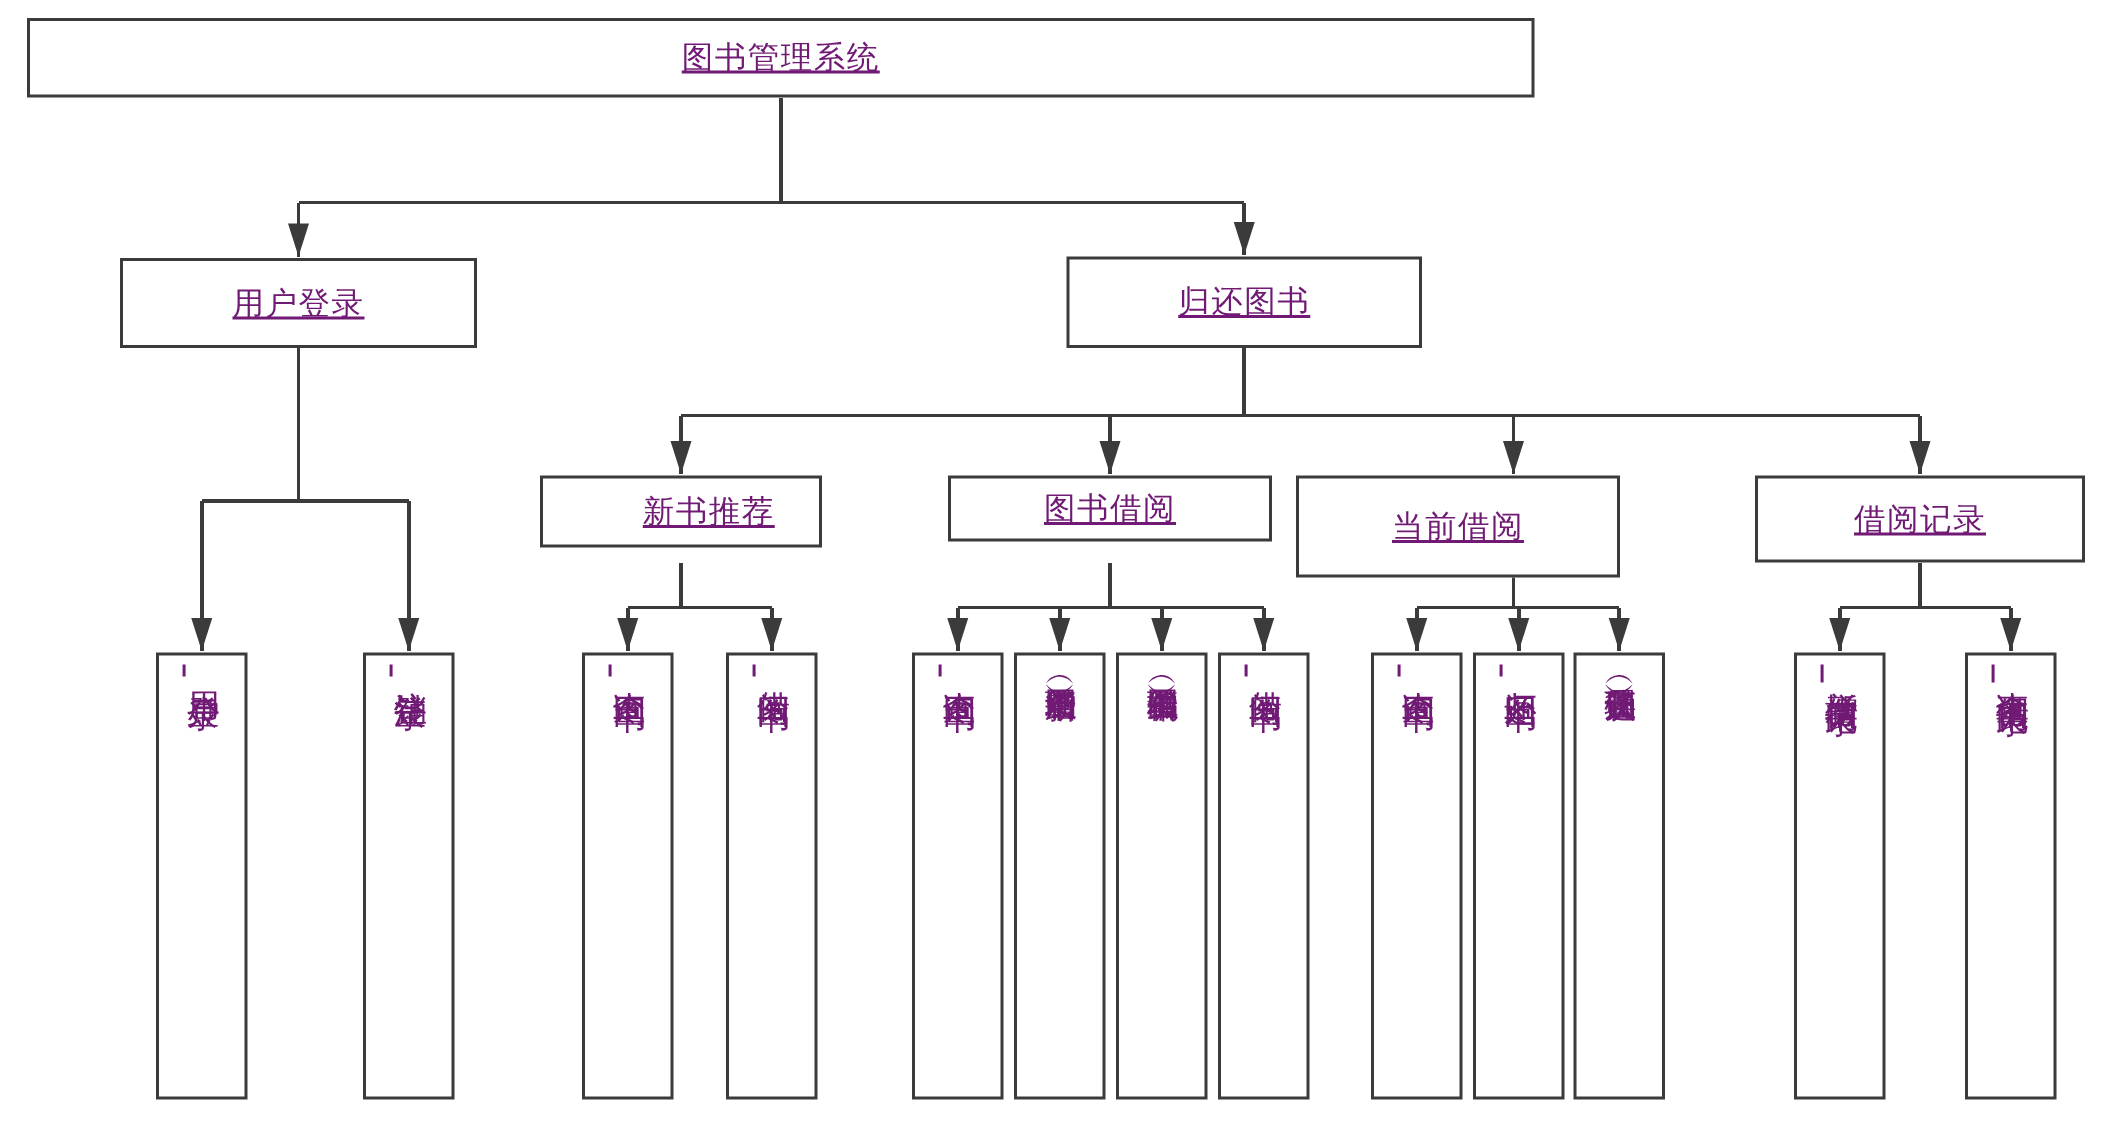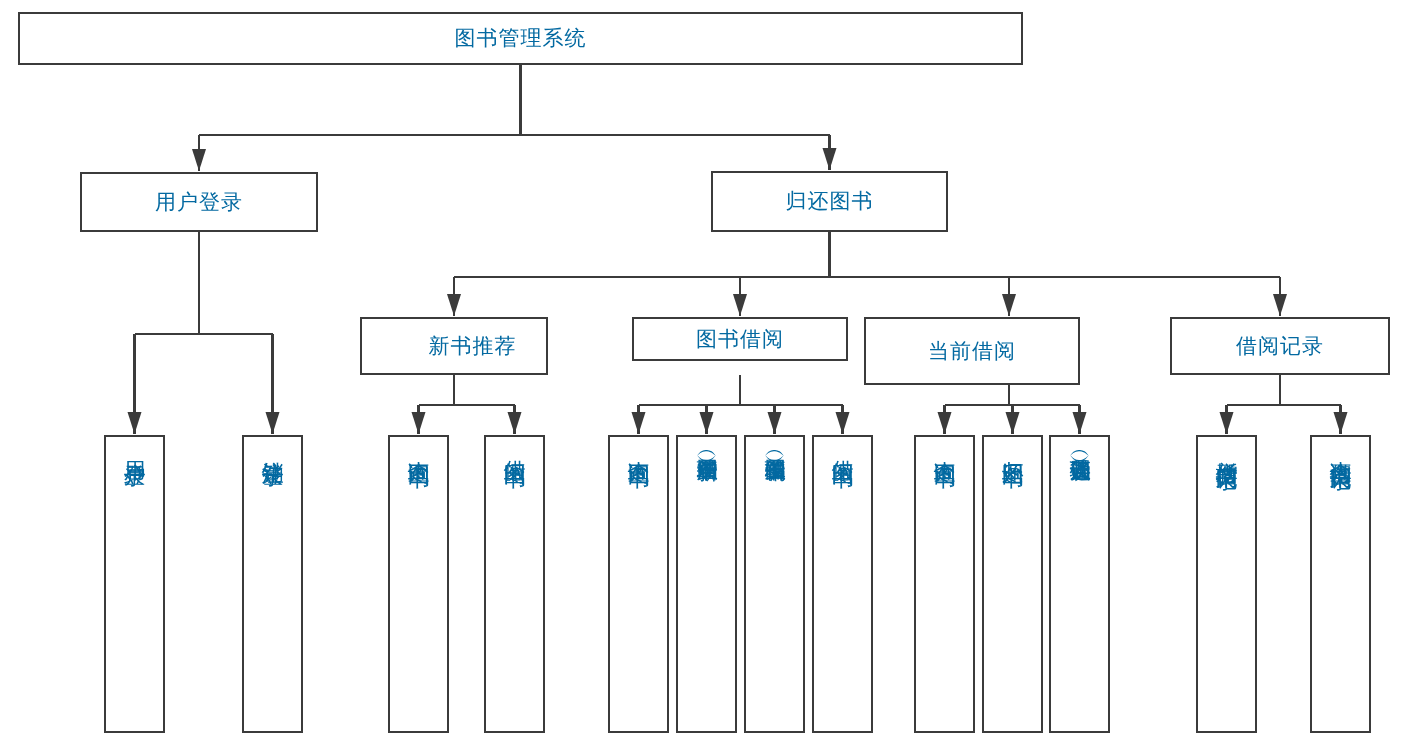--- a/index.html
+++ b/index.html
@@ -14,21 +14,22 @@
     background:#ffffff;
     display:flex;
     align-items:center;
     justify-content:center;
     color:#2b2b2b;
   }
   .node .lbl{
     display:block;
     text-align:center;
     line-height:1.18;
-    color:#0369a1;
+    color:#701a75;
+    text-decoration:underline;
   }
   .node.horiz .lbl{
     font-size:21px;
     letter-spacing:1px;
     white-space:nowrap;
   }
   .node.vert{
     align-items:flex-start;
     justify-content:center;
     padding-top:6px;
@@ -114,21 +115,21 @@
   <div id="nodes">
       <div class="node horiz" style="left: 18px; top: 12px; width: 1005px; height: 53px; border-color: rgb(59, 59, 59); background: rgb(255, 255, 255);">
         <span class="lbl">图书管理系统</span>
       </div>
       <div class="node horiz" style="left: 80px; top: 172px; width: 238px; height: 60px; border-color: rgb(59, 59, 59); background: rgb(255, 255, 255);">
         <span class="lbl">用户登录</span>
       </div>
       <div class="node horiz" style="left: 711px; top: 171px; width: 237px; height: 61px; border-color: rgb(59, 59, 59); background: rgb(255, 255, 255);">
         <span class="lbl">归还图书</span>
       </div>
-      <div class="node horiz" style="left: 360px; top: 317px; width: 188px; height: 58px; border-color: rgb(59, 59, 59); background: rgb(255, 255, 255); padding-left: 37px;">
+      <div class="node horiz" style="left: 360px; top: 317px; width: 188px; height: 48px; border-color: rgb(59, 59, 59); background: rgb(255, 255, 255); padding-left: 37px;">
         <span class="lbl">新书推荐</span>
       </div>
       <div class="node horiz" style="left: 632px; top: 317px; width: 216px; height: 44px; border-color: rgb(59, 59, 59); background: rgb(255, 255, 255);">
         <span class="lbl">图书借阅</span>
       </div>
       <div class="node horiz" style="left: 864px; top: 317px; width: 216px; height: 68px; border-color: rgb(59, 59, 59); background: rgb(255, 255, 255);">
         <span class="lbl">当前借阅</span>
       </div>
       <div class="node horiz" style="left: 1170px; top: 317px; width: 220px; height: 58px; border-color: rgb(59, 59, 59); background: rgb(255, 255, 255);">
         <span class="lbl">借阅记录</span>

